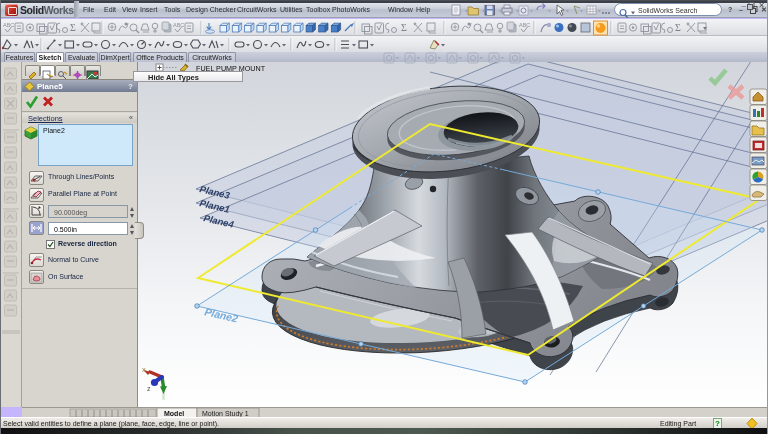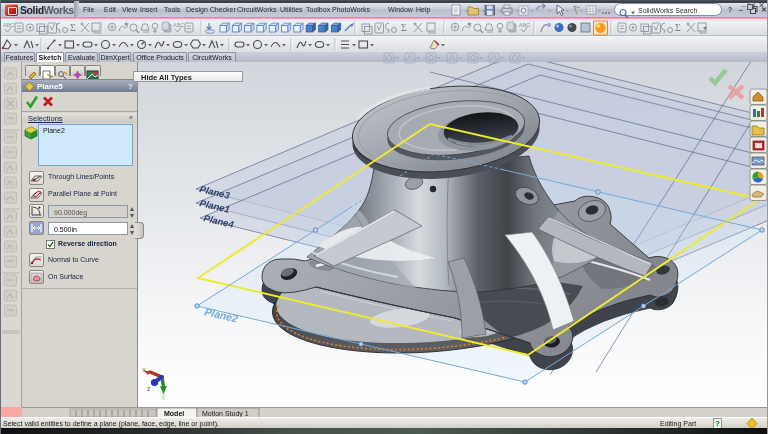--- a/index.html
+++ b/index.html
@@ -1,15 +1,15 @@
 <!DOCTYPE html>
 <html><head><meta charset="utf-8"><style>
 *{margin:0;padding:0;box-sizing:border-box}
 body{font-family:"Liberation Sans",sans-serif;width:768px;height:434px;overflow:hidden}
-#app{position:relative;width:768px;height:434px;background:#fca5a5;overflow:hidden}
+#app{position:relative;width:768px;height:434px;background:#c4b5fd;overflow:hidden}
 
 #titlebar{position:absolute;left:0;top:0;width:768px;height:18px;background:linear-gradient(#e9ecf2 0%,#ccd1db 45%,#b9bfcc 55%,#c6ccd8 100%);border-top:1px solid #4a4f58;border-bottom:1px solid #9aa0ae}
 #logo{position:absolute;left:5px;top:3px;width:13px;height:12px;background:linear-gradient(135deg,#e86a5a 0%,#c4281c 55%,#7e150e 100%);border-radius:2px;box-shadow:inset 0 1px 0 rgba(255,255,255,.5)}
 #logo:after{content:"";position:absolute;left:3px;top:3px;width:7px;height:6px;border:1px solid rgba(255,255,255,.85);border-radius:1px}
 #brand{position:absolute;left:20px;top:2.5px;font-size:10.5px;font-weight:bold;color:#26282c;letter-spacing:-0.4px}
 #brand span{color:#5a5f66}
 .menu{position:absolute;top:4.5px;font-size:7px;color:#2a2d33}
 
 #row2{position:absolute;left:0;top:19px;width:768px;height:17px;background:linear-gradient(#f2f3f5,#dcdee3);border-bottom:1px solid #b9bcc3}
 #row3{position:absolute;left:0;top:36px;width:768px;height:17px;background:linear-gradient(#f2f3f5,#dcdee3);border-bottom:1px solid #b9bcc3}
@@ -20,21 +20,21 @@
 .tabactive{background:#fff;font-weight:bold}
 
 #leftstrip{position:absolute;left:0;top:62px;width:22px;height:345px;background:#dbd8d2;border-right:1px solid #a5a29a}
 
 #viewport{position:absolute;left:138px;top:62px;width:630px;height:345px;background:linear-gradient(#d2d5db 0%,#dfe2e6 30%,#f4f5f7 70%,#ffffff 100%);overflow:hidden}
 #vpsvg{position:absolute;left:0;top:0}
 
 #panel{position:absolute;left:22px;top:62px;width:116px;height:345px;background:#d8d5cf;border-right:1px solid #8f8c84}
 
 #flytree{position:absolute;left:152px;top:62px;width:160px;height:10px;font-size:8px;color:#111}
-#tooltip{position:absolute;left:133px;top:71px;width:110px;height:11px;background:linear-gradient(#fdfdfd,#e9e9ec);border:1px solid #98989e;font-size:7.5px;font-weight:bold;color:#222;line-height:11px;padding-left:7px}
+#tooltip{position:absolute;left:133px;top:71px;width:110px;height:11px;background:linear-gradient(#fdfdfd,#e9e9ec);border:1px solid #98989e;font-size:7.5px;font-weight:bold;color:#222;line-height:11px;padding-left:14px}
 
 #bottabs{position:absolute;left:22px;top:407px;width:746px;height:10px;background:#d4d1ca;border-top:1px solid #9b988f}
 #statusbar{position:absolute;left:0;top:417px;width:768px;height:11px;background:linear-gradient(#f0eeea,#d2cfc8);border-top:1px solid #fff;font-size:7px;color:#1a1a1a}
 #bottomstrip{position:absolute;left:0;top:428px;width:768px;height:6px;background:linear-gradient(90deg,#101012 0%,#26292a 18%,#47524a 38%,#4d5a50 55%,#323a36 75%,#0d0e10 100%)}
 .pmicon{position:absolute;width:15px;height:14px;background:linear-gradient(#f6f5f2,#dcd9d2);border:1px solid #8a877e;border-radius:2px}
 .pmicon svg{position:absolute;left:0px;top:0px}
 .pmtext{position:absolute;font-size:7px;color:#15233f}
 .pmfield{position:absolute;left:26px;top:143px;width:80px;height:13px;border:1px solid #8a97a5;font-size:7px}
 .pmspin{position:absolute;left:107px;width:7px;height:12px}
 .pmspin:before{content:"";position:absolute;left:1px;top:1px;border-left:2.5px solid transparent;border-right:2.5px solid transparent;border-bottom:4px solid #556}
@@ -655,20 +655,28 @@
  <div class="pmicon" style="left:7px;top:208px">
         <svg width="13" height="12">
           <rect x="1" y="2" width="11" height="9" fill="#d8d5d0" stroke="#888" stroke-width="0.6"></rect>
           <path d="M3 9 Q4 4 7 5 Q11 6 10 9 Q7 11 3 9z" fill="#e89098" stroke="#a03040" stroke-width="0.7"></path>
         </svg>
       </div>
  <span class="pmtext" style="left:26px;top:211px">On Surface</span>
  <div style="position:absolute;left:0;top:226px;width:115px;height:1px;background:#b5b2aa"></div>
 </div>
 <div id="pmgrip" style="position:absolute;left:135px;top:222px;width:9px;height:17px;background:linear-gradient(90deg,#e3e1dc,#c8c5be);border:1px solid #8f8c84;border-left:none;border-radius:0 4px 4px 0;z-index:30"></div>
+<div id="flytree"><svg width="200" height="11">
+        <rect x="4" y="2" width="7" height="7" fill="#fff" stroke="#888"></rect>
+        <path d="M5.5 5.5 h4 M7.5 3.5 v4" stroke="#444" stroke-width="0.9"></path>
+        <line x1="11" y1="5.5" x2="26" y2="5.5" stroke="#999" stroke-dasharray="1.5,1.5"></line>
+        <path d="M28 8 l5,-5 3,1.5 -4,4.5z" fill="#d8b030" stroke="#8a6a10" stroke-width="0.8"></path>
+        <path d="M33 2 l3,3" stroke="#8a6a10" stroke-width="1.5"></path>
+        <text x="44" y="8.5" font-size="7.2" fill="#111" font-family="Liberation Sans">FUEL PUMP MOUNT</text>
+      </svg></div>
 <div id="tooltip">Hide All Types</div>
 <div id="bottabs">
  <svg width="746" height="10" style="position:absolute;left:0;top:0">
   <rect x="48" y="1" width="86" height="8" fill="#cac7c0" stroke="#9a978f" stroke-width="0.7"></rect>
   <g stroke="#8f8c84" stroke-width="1">
           <line x1="54" y1="2" x2="54" y2="9"></line>
           <line x1="60" y1="2" x2="60" y2="9"></line>
           <line x1="66" y1="2" x2="66" y2="9"></line>
           <line x1="72" y1="2" x2="72" y2="9"></line>
           <line x1="78" y1="2" x2="78" y2="9"></line>

